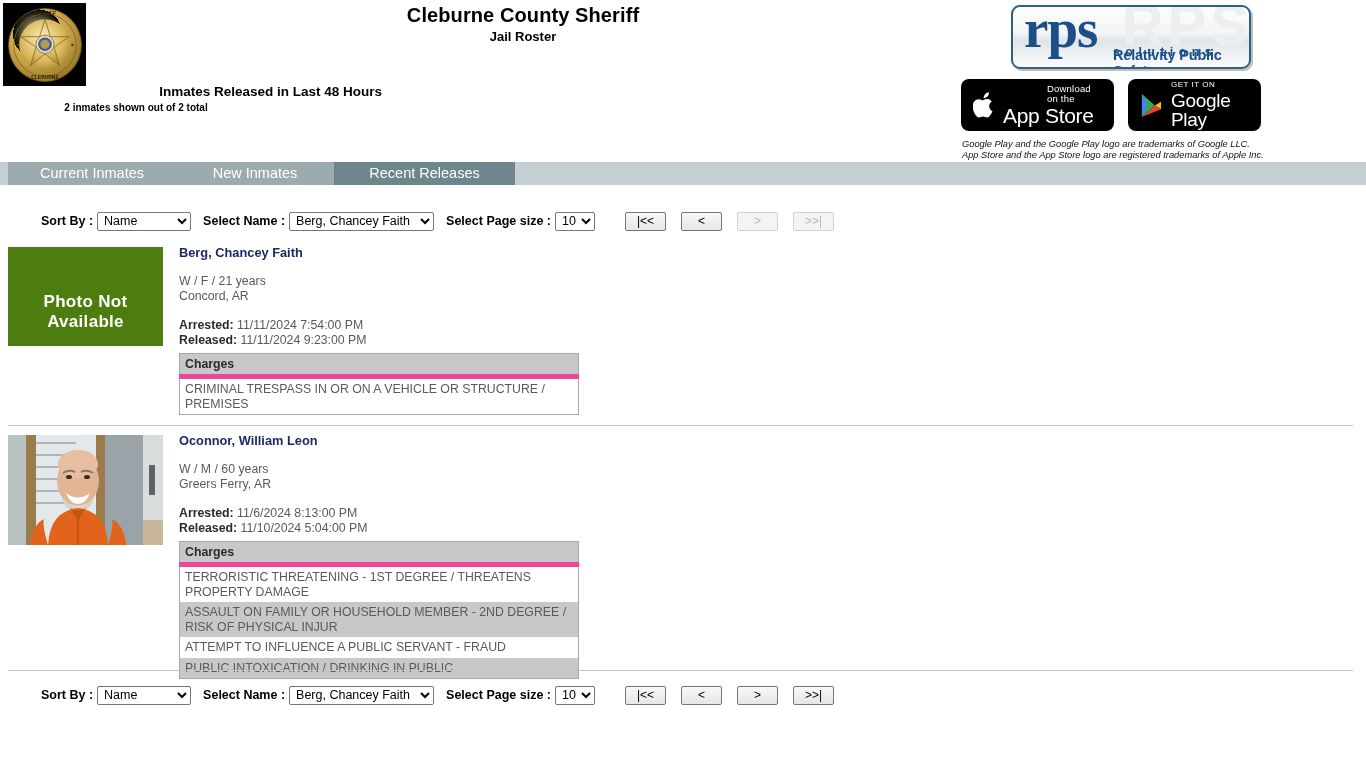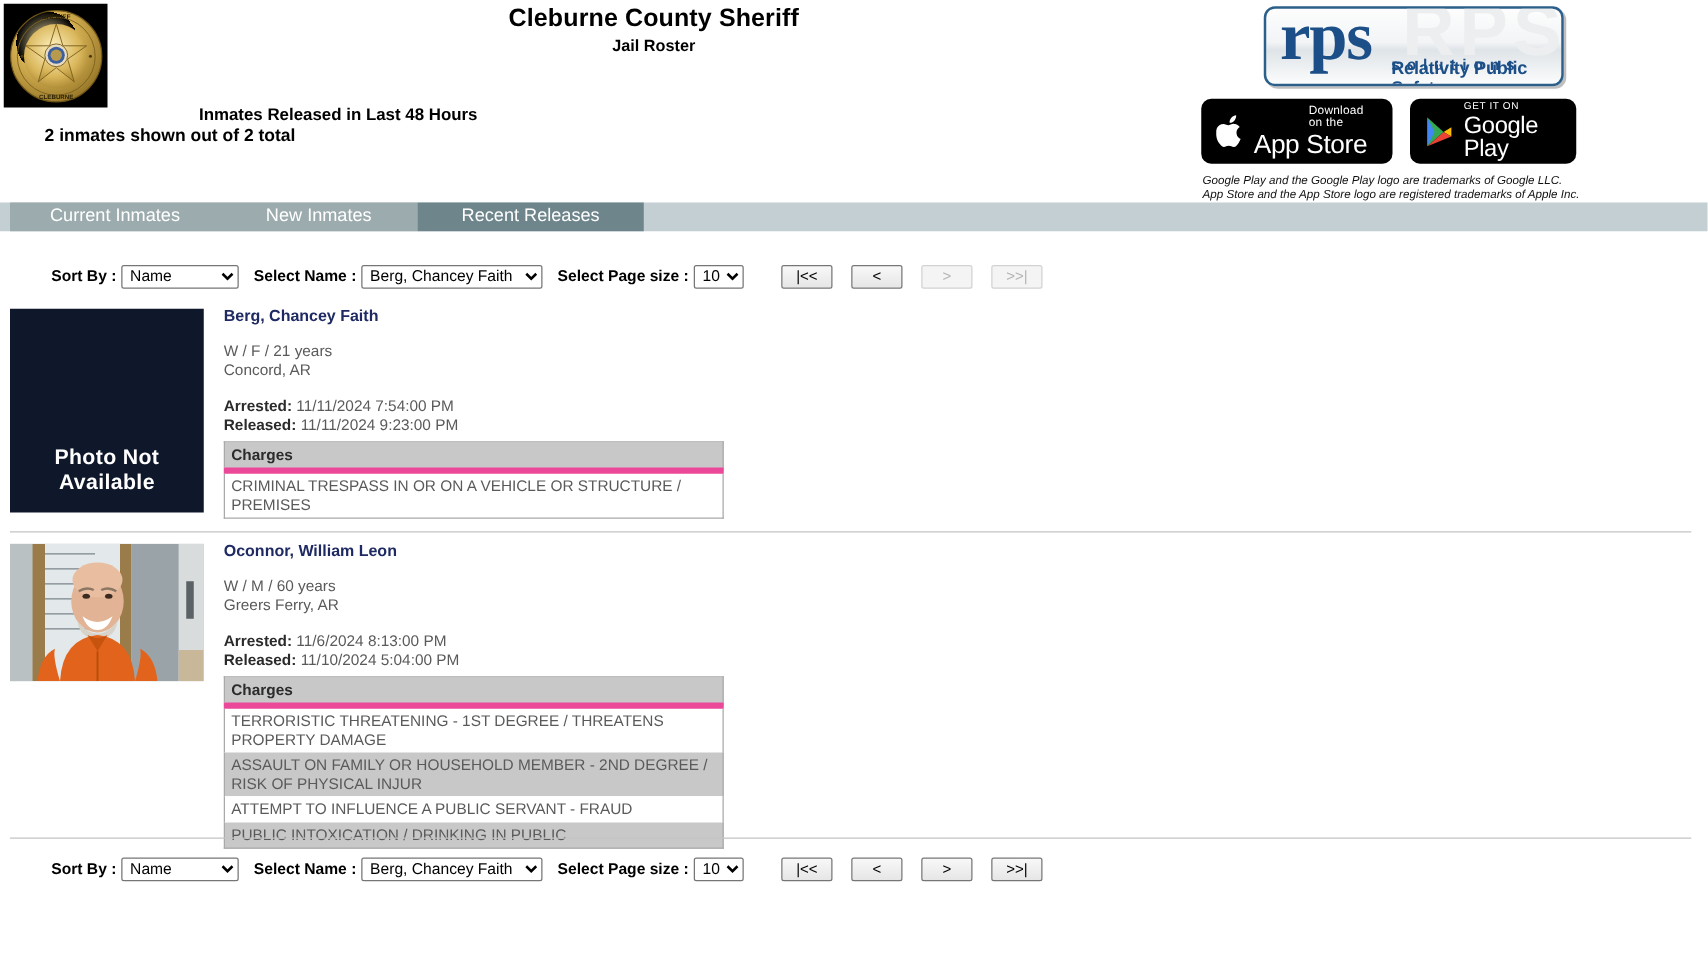--- a/index.html
+++ b/index.html
@@ -60,21 +60,21 @@
     width: 382px;
     text-align: right;
   }
   .count-line1 {
     font-size: 13.5px;
     font-weight: bold;
     color: #000;
     line-height: 16px;
   }
   .count-line2 {
-    font-size: 14px;
+    font-size: 10px;
     font-weight: bold;
     color: #000;
     line-height: 16px;
     text-align: center;
     padding-right: 110px;
   }
 
   
   .rps-logo {
     position: absolute;
@@ -241,22 +241,22 @@
     display: flex;
     padding: 0;
   }
   .rec-photo-wrap {
     width: 155px;
     flex: 0 0 155px;
     margin-left: 8px;
     margin-top: 9px;
   }
   .photo-na {
-    width: 155px; height: 163px;
-    background: #0f172a;
+    width: 155px; height: 99px;
+    background: #4d7c0f;
     color: #fff;
     display: flex;
     flex-direction: column;
     align-items: center;
     justify-content: flex-end;
     padding-bottom: 14px;
     font-size: 17px;
     font-weight: bold;
     letter-spacing: 0.3px;
     line-height: 20px;

